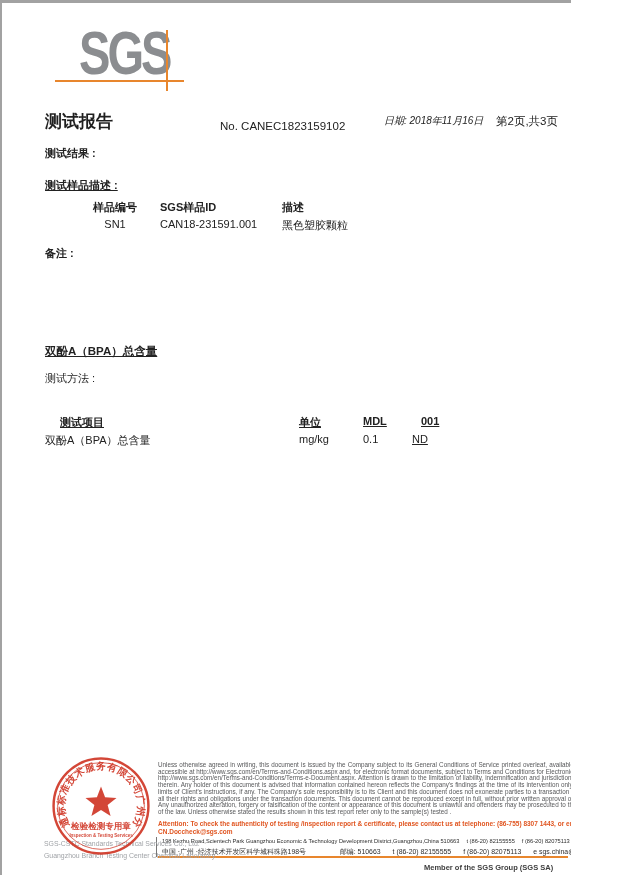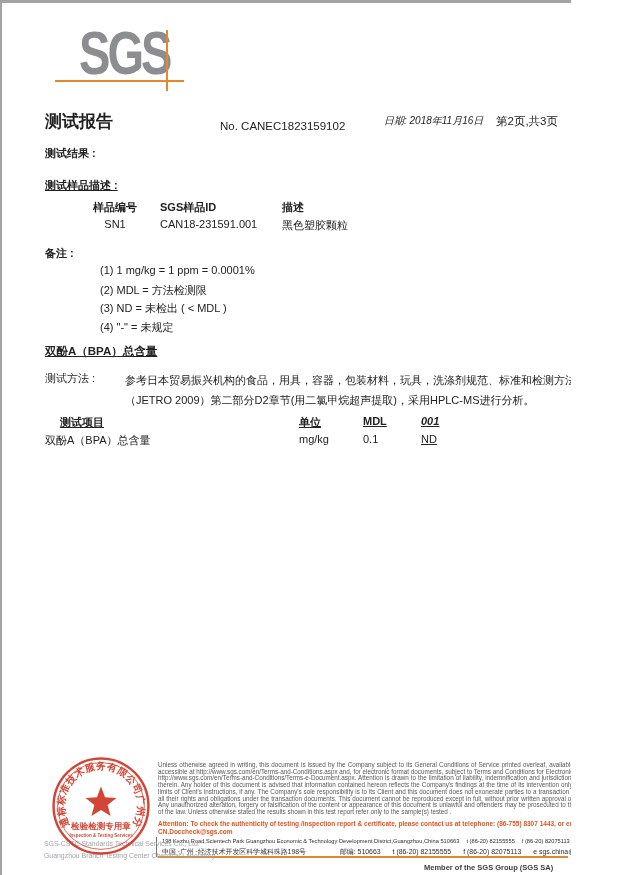--- a/index.html
+++ b/index.html
@@ -43,25 +43,25 @@
   .notes-list div{height:18.6px;font-size:11px;color:#222;}
 
   .bpa-heading{left:45px;top:344px;font-size:11.5px;}
   .method-label{left:45px;top:371px;}
   .method-text{left:125px;top:371px;width:466px;line-height:19.5px;}
 
   .rt-cell{width:46px;text-align:left;}
   .rt-h1{left:60px;top:415px;}
   .rt-h2{left:299px;top:415px;}
   .rt-h3{left:363px;top:415px;}
-  .rt-h4{left:421px;top:415px;font-style:italic;}
+  .rt-h4{left:421px;top:415px;}
   .rt-d1{left:45px;top:433px;}
   .rt-d2{left:299px;top:433px;}
   .rt-d3{left:363px;top:433px;}
-  .rt-d4{left:421px;top:433px;text-decoration:underline;}
+  .rt-d4{left:412px;top:433px;text-decoration:underline;}
 
   
   .legal{left:158px;top:762px;width:456px;font-size:6.3px;line-height:6.7px;
          color:#57585a;text-align:justify;}
   .attention{left:158px;top:820px;width:456px;font-size:6.5px;line-height:7.6px;
              font-weight:bold;color:#e05520;}
   .address{left:156px;top:837px;width:458px;border-left:1px solid #777;padding-left:5px;
            box-sizing:border-box;color:#2e2e2e;}
   .addr-row1{display:flex;gap:7px;font-size:5.7px;line-height:9px;white-space:nowrap;}
   .addr-row2{display:flex;gap:12px;font-size:6.9px;line-height:11px;white-space:nowrap;}
@@ -96,30 +96,23 @@
     <span class="c2">SGS样品ID</span>
     <span class="c3">描述</span>
   </div>
   <div class="abs body-txt sample-row sample-data">
     <span class="c1">SN1</span>
     <span class="c2">CAN18-231591.001</span>
     <span class="c3">黑色塑胶颗粒</span>
   </div>
 
   <div class="abs body-txt b notes-label">备注 :</div>
-  <div class="abs notes-list">
-    <div>(1) 1 mg/kg = 1 ppm = 0.0001%</div>
-    <div>(2) MDL = 方法检测限</div>
-    <div>(3) ND = 未检出 ( &lt; MDL )</div>
-    <div>(4) "-" = 未规定</div>
-  </div>
 
   <div class="abs body-txt b u bpa-heading">双酚A（BPA）总含量</div>
   <div class="abs body-txt method-label">测试方法 :</div>
-  <div class="abs body-txt method-text">参考日本贸易振兴机构的食品，用具，容器，包装材料，玩具，洗涤剂规范、标准和检测方法（JETRO 2009）第二部分D2章节(用二氯甲烷超声提取)，采用HPLC-MS进行分析。</div>
 
   <div class="abs body-txt b u rt-h1">测试项目</div>
   <div class="abs body-txt b u rt-cell rt-h2">单位</div>
   <div class="abs body-txt b u rt-cell rt-h3">MDL</div>
   <div class="abs body-txt b u rt-cell rt-h4">001</div>
   <div class="abs body-txt rt-d1">双酚A（BPA）总含量</div>
   <div class="abs body-txt rt-cell rt-d2">mg/kg</div>
   <div class="abs body-txt rt-cell rt-d3">0.1</div>
   <div class="abs body-txt rt-cell rt-d4">ND</div>
 

